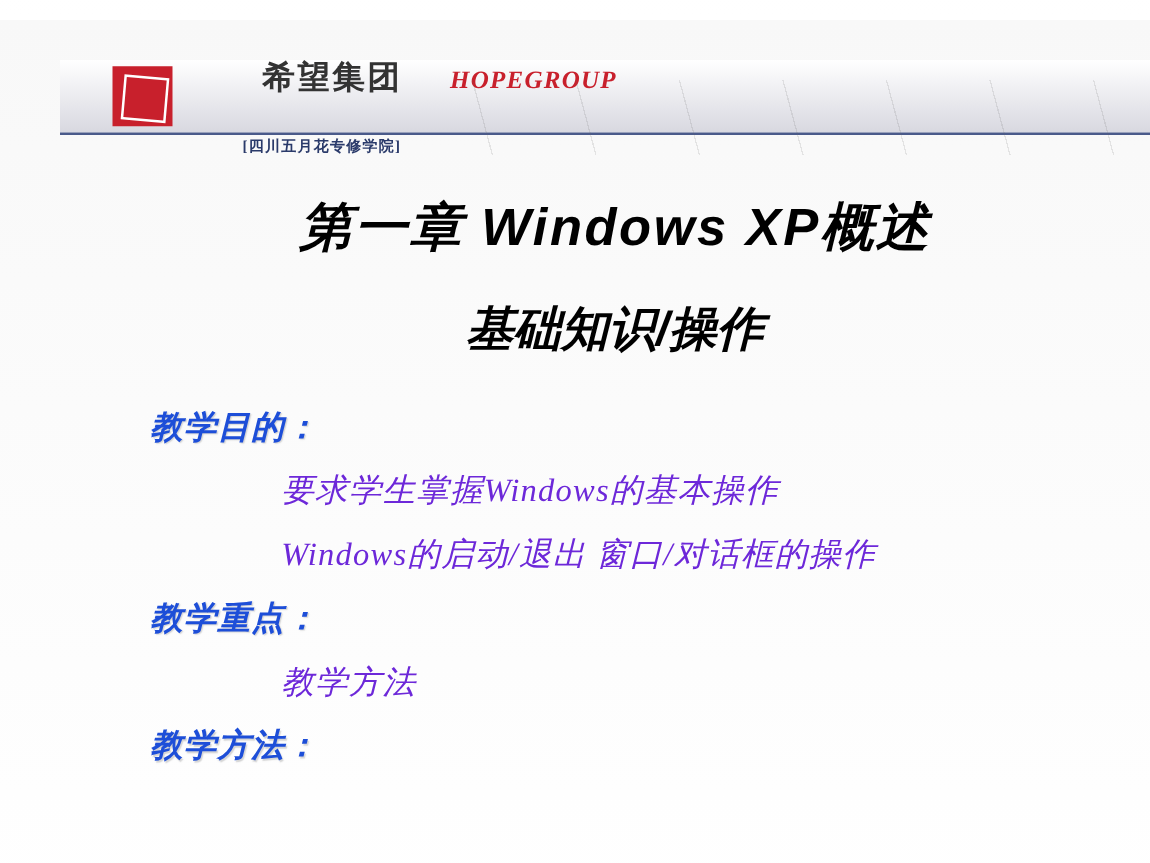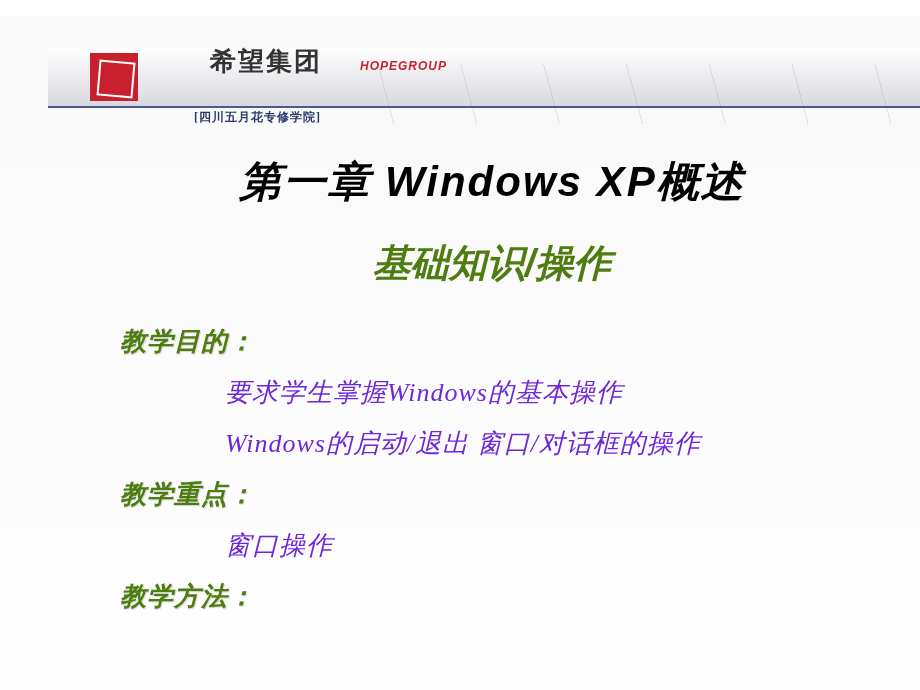--- a/index.html
+++ b/index.html
@@ -66,22 +66,22 @@
     
     .logo-cn {
       font-family: "KaiTi", "楷体", serif;
       font-size: 26px;
       font-weight: bold;
       color: #333;
       letter-spacing: 2px;
     }
     
     .logo-en {
-      font-family: Liberation Sans, sans-serif;
-      font-size: 12px;
+      font-family: Liberation Serif, serif;
+      font-size: 20px;
       font-weight: bold;
       font-style: italic;
       color: #c8202c;
       letter-spacing: 1px;
     }
     
     .logo-sub {
       font-family: "SimSun", serif;
       font-size: 12px;
       color: #2a3a6a;
@@ -120,34 +120,34 @@
       color: #000;
       font-family: "SimHei", "黑体", "SimSun", sans-serif;
       margin-top: 10px;
       letter-spacing: 2px;
     }
     
     .title-sub {
       text-align: center;
       font-size: 38px;
       font-weight: bold;
-      color: #4d7c0f;
+      color: #000000;
       font-family: "SimHei", "黑体", "SimSun", sans-serif;
       margin-top: 28px;
       margin-bottom: 35px;
     }
     
     .section {
       margin-bottom: 6px;
     }
     
     .section-label {
       font-size: 26px;
       font-weight: bold;
-      color: #4d7c0f;
+      color: #1d4ed8;
       font-family: "SimHei", "黑体", sans-serif;
       text-shadow: 1px 1px 1px rgba(200,200,200,0.8);
       letter-spacing: 1px;
     }
     
     .section-body {
       font-size: 26px;
       color: #6d28d9;
       font-family: "SimSun", "宋体", serif;
       padding-left: 105px;
@@ -182,19 +182,19 @@
     <div class="section-body">要求学生掌握Windows的基本操作</div>
   </div>
 
   <div class="section">
     <div class="section-body">Windows的启动/退出  窗口/对话框的操作</div>
   </div>
 
 
   <div class="section">
     <div class="section-label">教学重点：</div>
-    <div class="section-body">窗口操作</div>
+    <div class="section-body">教学方法</div>
   </div>
 
   <div class="section">
     <div class="section-label">教学方法：</div>
   </div>
 </div>
 
 </body></html>

